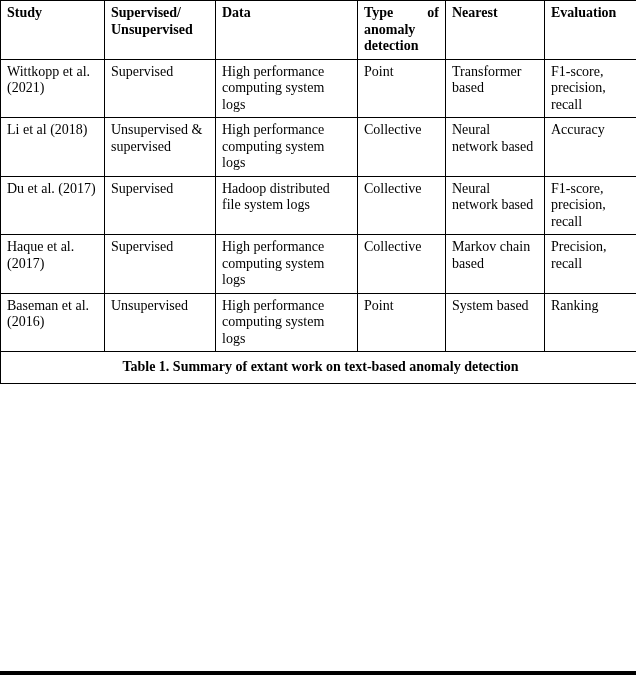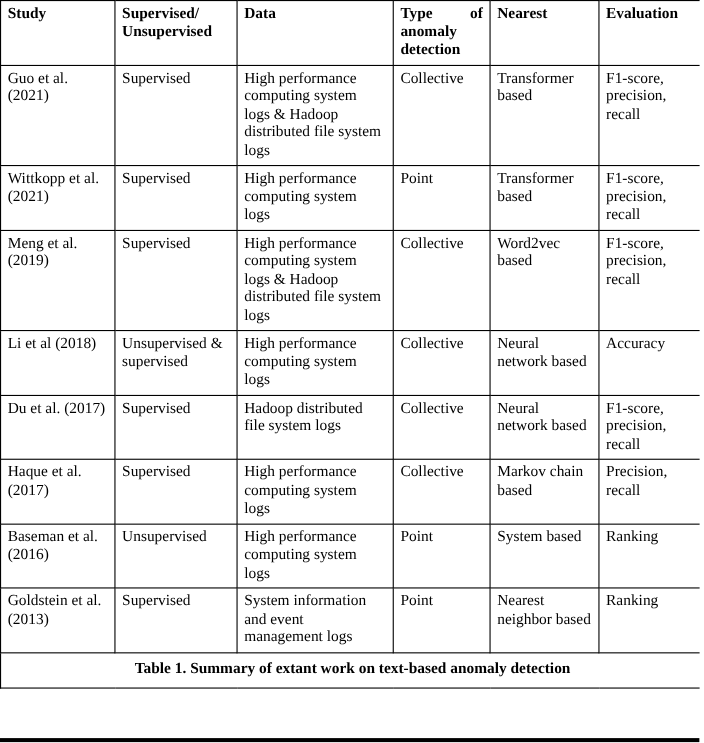--- a/index.html
+++ b/index.html
@@ -71,41 +71,25 @@
           <th>Study</th>
           <th>Supervised/ Unsupervised</th>
           <th>Data</th>
           <th>Type of anomaly detection</th>
           <th>Nearest</th>
           <th>Evaluation</th>
         </tr>
     </thead>
     <tbody id="table-body">
         <tr>
-          <td>Guo et al. (2021)</td>
-          <td>Supervised</td>
-          <td>High performance computing system logs &amp; Hadoop distributed file system logs</td>
-          <td>Collective</td>
-          <td>Transformer based</td>
-          <td>F1-score, precision, recall</td>
-        </tr>
-        <tr>
           <td>Wittkopp et al. (2021)</td>
           <td>Supervised</td>
           <td>High performance computing system logs</td>
           <td>Point</td>
           <td>Transformer based</td>
-          <td>F1-score, precision, recall</td>
-        </tr>
-        <tr>
-          <td>Meng et al. (2019)</td>
-          <td>Supervised</td>
-          <td>High performance computing system logs &amp; Hadoop distributed file system logs</td>
-          <td>Collective</td>
-          <td>Word2vec based</td>
           <td>F1-score, precision, recall</td>
         </tr>
         <tr>
           <td>Li et al (2018)</td>
           <td>Unsupervised &amp; supervised</td>
           <td>High performance computing system logs</td>
           <td>Collective</td>
           <td>Neural network based</td>
           <td>Accuracy</td>
         </tr>
@@ -126,28 +110,20 @@
           <td>Precision, recall</td>
         </tr>
         <tr>
           <td>Baseman et al. (2016)</td>
           <td>Unsupervised</td>
           <td>High performance computing system logs</td>
           <td>Point</td>
           <td>System based</td>
           <td>Ranking</td>
         </tr>
-        <tr>
-          <td>Goldstein et al. (2013)</td>
-          <td>Supervised</td>
-          <td>System information and event management logs</td>
-          <td>Point</td>
-          <td>Nearest neighbor based</td>
-          <td>Ranking</td>
-        </tr>
       </tbody>
     <tfoot>
       <tr>
         <td colspan="6" class="caption-cell">Table 1. Summary of extant work on text-based anomaly detection</td>
       </tr>
     </tfoot>
   </table>
   <div class="bottom-bar"></div>
 </div>
 

